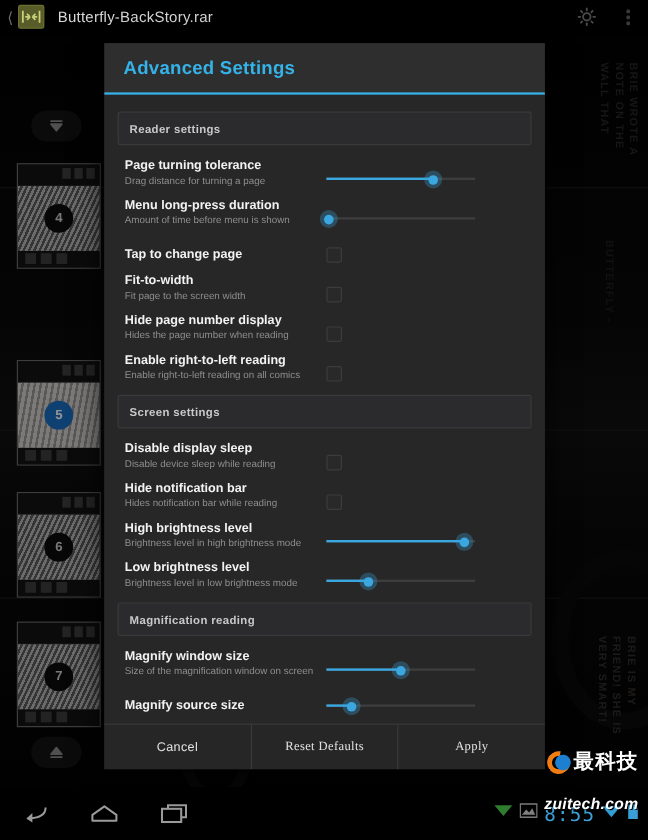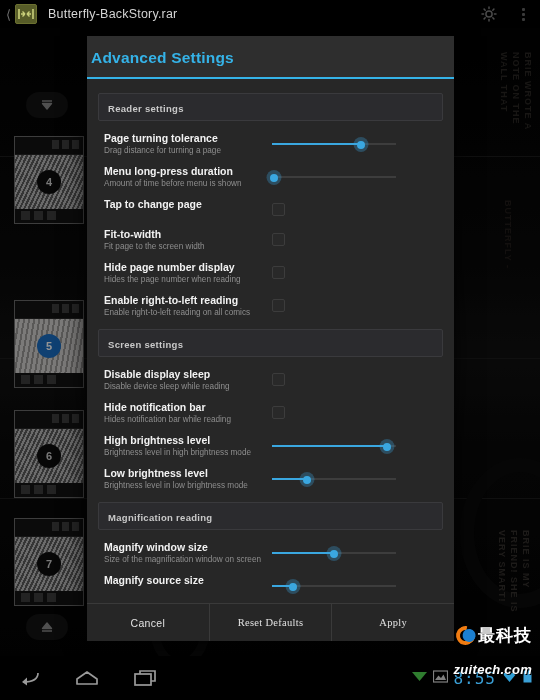--- a/index.html
+++ b/index.html
@@ -118,38 +118,38 @@
   #veil { position:absolute; inset:0; background:rgba(0,0,0,.42); z-index:18; }
 
   
   #dialog {
     position:absolute; left:87px; top:36px; width:367px; height:605px;
     background:#272727; z-index:30;
     display:flex; flex-direction:column;
     box-shadow:0 0 22px rgba(0,0,0,.85);
   }
   .dlg-titlebar {
-    background:#2e2e2e; padding:13px 16px 10px 4px;
+    background:#2e2e2e; padding:13px 16px 10px 16px;
     border-bottom:2px solid #35b3e8;
   }
   .dlg-title {
     color:#35b3e8; font-size:15.5px; font-weight:bold; letter-spacing:.2px;
   }
   .dlg-body {
     flex:1; overflow:hidden; padding:8px 11px 0 11px; background:#272727;
   }
 
   .sect-head {
     background:#2b2b2e; border:1px solid #3a3a3d; border-radius:2px;
     padding:4px 9px; margin:6px 0 7px 0;
   }
   .sect-head span { color:#c9c9c9; font-size:9.5px; font-weight:bold; letter-spacing:.3px; }
 
   .row {
-    display:flex; align-items:flex-start; padding:4px 0 5px 6px; min-height:30px;
+    display:flex; align-items:flex-end; padding:4px 0 5px 6px; min-height:30px;
   }
   .row .labels { width:168px; flex:0 0 168px; padding-right:6px; }
   .row .r-title { color:#f2f2f2; font-size:10.5px; font-weight:bold; line-height:13px; }
   .row .r-sub   { color:#8e8e8e; font-size:8.2px; line-height:10px; margin-top:1px; }
   .row .control { flex:1; display:flex; align-items:center; padding-top:5px; }
 
   
   .slider { position:relative; width:124px; height:14px; }
   .slider .track {
     position:absolute; top:6px; left:0; width:124px; height:2px; background:#3d3d3d;

